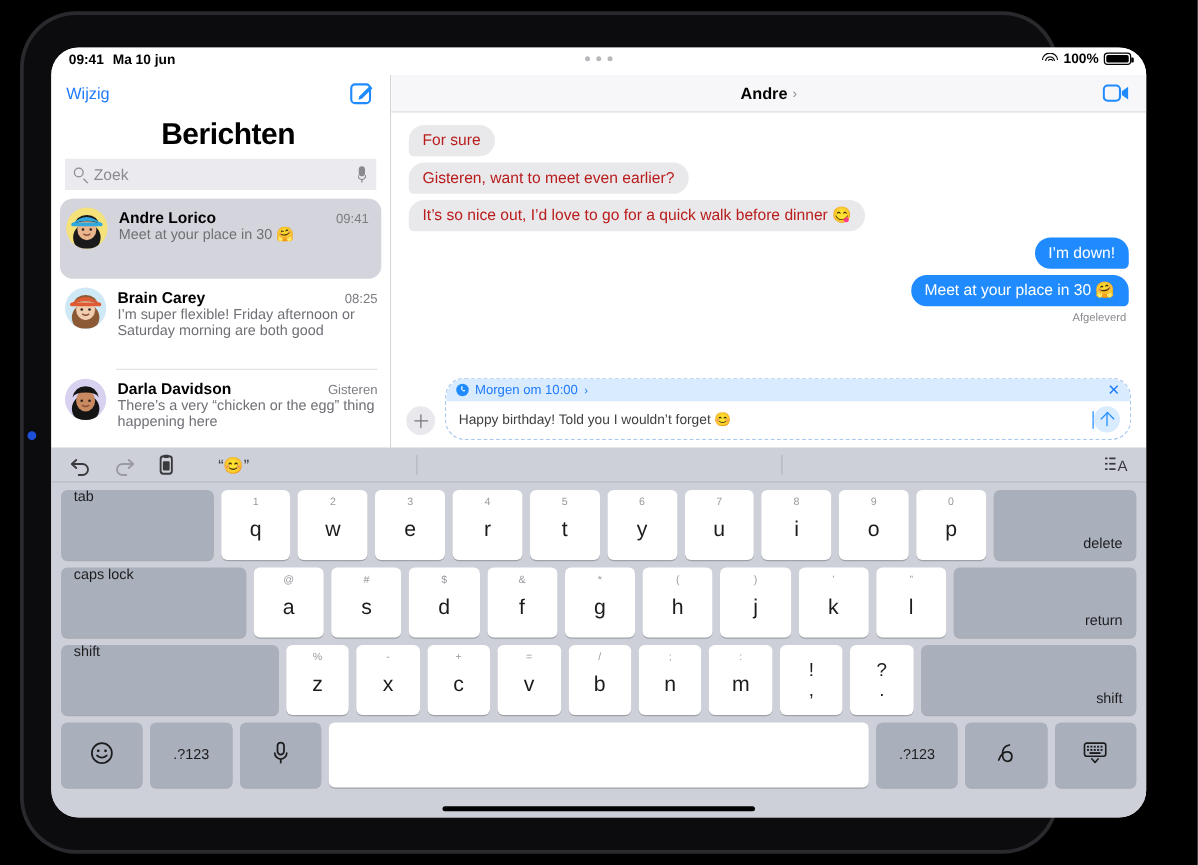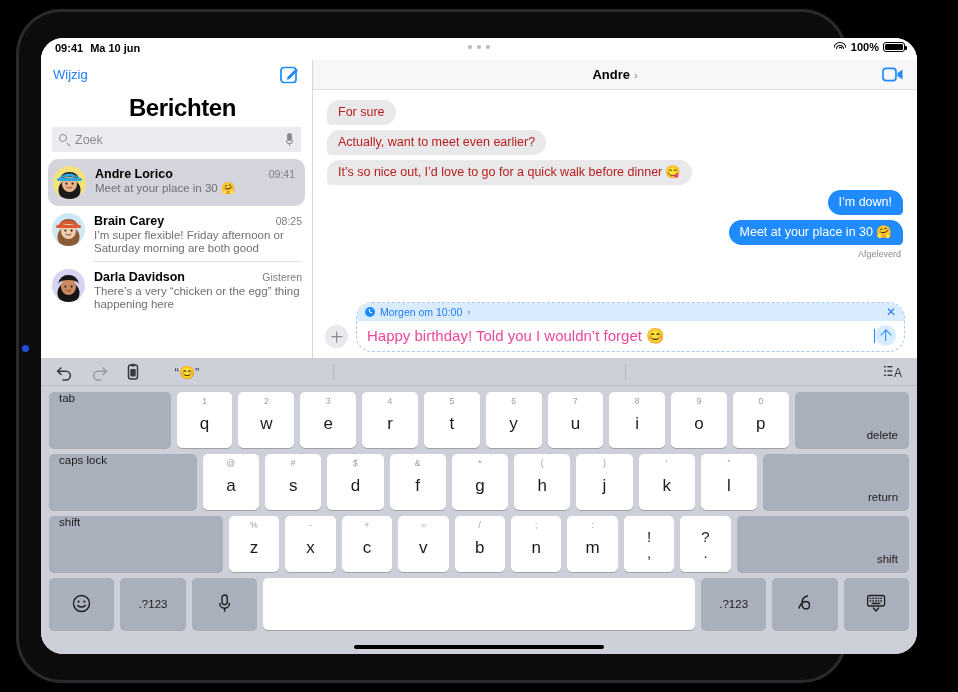--- a/index.html
+++ b/index.html
@@ -72,21 +72,21 @@
   #search-text { font-size:12.5px; color:#8a8a8f; }
   .mag { width:11px; height:11px; position:relative; flex:none; }
   .mag b { position:absolute; left:0; top:0; width:8px; height:8px; border:1.3px solid #8a8a8f; border-radius:50%; }
   .mag s { position:absolute; right:0px; bottom:0px; width:4.5px; height:1.3px; background:#8a8a8f; transform:rotate(45deg); }
   .mic-ico { width:9px; height:13px; position:relative; margin-left:auto; flex:none; }
   .mic-ico b { position:absolute; left:2px; top:0; width:5px; height:7.5px; border-radius:2.5px; background:#8a8a8f; }
   .mic-ico s { position:absolute; left:1px; top:7px; width:7px; height:3.5px; border:1.2px solid #8a8a8f; border-top:none; border-radius:0 0 4px 4px; }
   .mic-ico u { position:absolute; left:4px; top:11px; width:1.2px; height:2px; background:#8a8a8f; }
 
   #convo-list { margin-top:7px; }
-  .convo { display:flex; gap:9px; padding:7px 10px 7px 11px; position:relative; }
+  .convo { display:flex; gap:9px; padding:7px 10px 24px 11px; position:relative; }
   .convo.selected { background:#d4d4dc; border-radius:10px; margin:0 7px; padding-left:5px; }
   .convo .sep { position:absolute; left:52px; right:10px; bottom:0; height:1px; background:#e2e2e6; }
   .avatar { width:33px; height:33px; border-radius:50%; flex:none; position:relative; overflow:hidden; }
   .convo-body { flex:1; min-width:0; padding-top:1px; }
   .convo-top { display:flex; justify-content:space-between; align-items:baseline; }
   .convo-name { font-size:12.5px; font-weight:bold; color:#000; }
   .convo-time { font-size:10.5px; color:#7c7c82; flex:none; margin-left:6px; }
   .convo-prev { font-size:11.5px; color:#6f6f76; line-height:13px; margin-top:1px; }
 
   
@@ -127,21 +127,21 @@
     flex:1; border:1.4px dashed #a8c8ef; border-radius:16px; background:#fff; overflow:hidden;
   }
   #sched-bar { background:#d9ecff; display:flex; align-items:center; gap:5px; padding:3px 8px; position:relative; }
   .clock-ico { width:10px; height:10px; border-radius:50%; background:#1f8bff; position:relative; flex:none; }
   .clock-ico b { position:absolute; left:4.3px; top:2px; width:1.2px; height:3.4px; background:#fff; }
   .clock-ico s { position:absolute; left:4.6px; top:4.8px; width:2.8px; height:1.2px; background:#fff; }
   #sched-text { font-size:10.5px; color:#1f7afc; font-weight:500; }
   #sched-chevron { font-size:9px; color:#1f7afc; }
   #sched-close { position:absolute; right:8px; top:2px; font-size:12px; color:#1f7afc; }
   #input-row { display:flex; align-items:center; padding:4px 8px 5px 10px; }
-  #input-text { font-size:15px; color:#ec4899; flex:1; }
+  #input-text { font-size:11px; color:#404040; flex:1; }
   #caret { display:inline-block; width:1.3px; height:14px; background:#1f8bff; vertical-align:-2px; margin-left:1px; }
   #send-btn { width:21px; height:21px; border-radius:50%; background:#d9ecff; position:relative; flex:none; }
   #send-btn::before {
     content:""; position:absolute; left:50%; top:5px; width:1.8px; height:11px; background:#1f8bff; transform:translateX(-50%);
   }
   #send-btn::after {
     content:""; position:absolute; left:50%; top:5.5px; width:7px; height:7px;
     border-left:1.8px solid #1f8bff; border-top:1.8px solid #1f8bff;
     transform:translateX(-50%) rotate(45deg);
   }
@@ -317,21 +317,21 @@
               <path d="M15.5 6 L20.5 2.4 L20.5 12.6 L15.5 9 Z" fill="#1f8bff"></path>
             </svg>
           </span>
         </div>
 
         <div id="messages">
             <div class="bubble-row in">
               <div class="bubble in">For sure</div>
             </div>
             <div class="bubble-row in">
-              <div class="bubble in">Actually, want to meet even earlier?</div>
+              <div class="bubble in">Gisteren, want to meet even earlier?</div>
             </div>
             <div class="bubble-row in">
               <div class="bubble in">It’s so nice out, I’d love to go for a quick walk before dinner 😋</div>
             </div>
             <div class="bubble-row out">
               <div class="bubble out">I’m down!</div>
             </div>
             <div class="bubble-row out">
               <div class="bubble out">Meet at your place in 30 🤗</div>
             </div>

